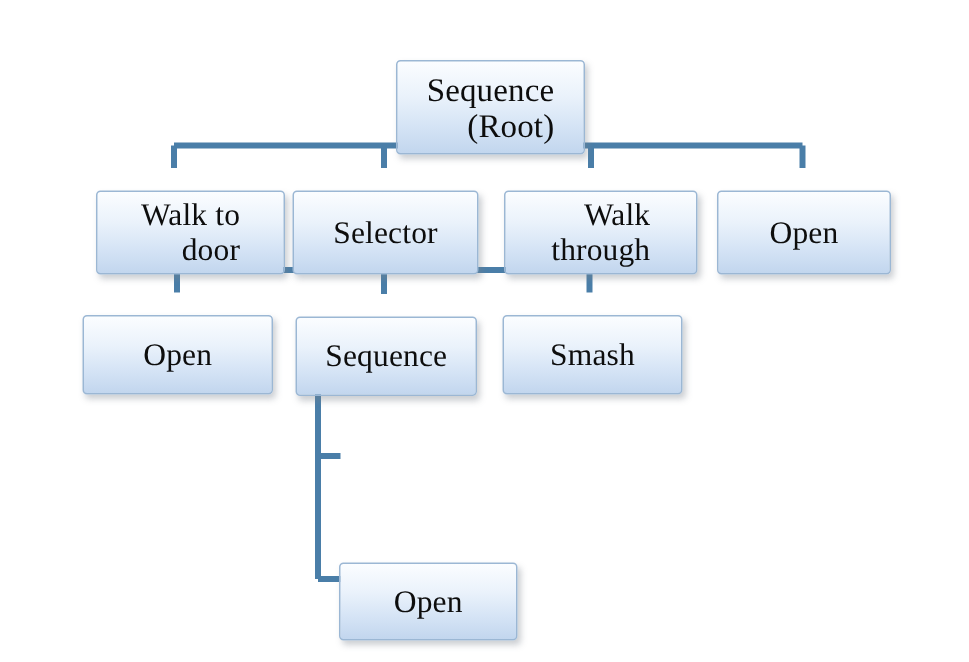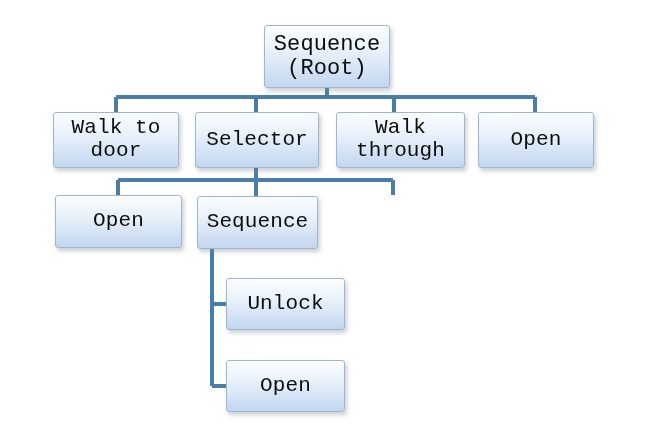--- a/index.html
+++ b/index.html
@@ -28,31 +28,32 @@
     z-index: 1;
   }
   
   .node {
     position: absolute;
     z-index: 2;
     box-sizing: border-box;
     display: flex;
     align-items: center;
     justify-content: center;
-    text-align: center;
+    text-align: right;
     border: 1px solid #9bb7d4;
     border-radius: 3px;
     background-image: linear-gradient(to bottom, #fbfdff 0%, #eaf2fb 38%, #d4e3f5 72%, #c2d6ee 100%);
     box-shadow: 2px 3px 4px rgba(120,130,140,0.38);
     color: #0d0d0d;
-    font-family: Liberation Mono, monospace;
+    font-family: Liberation Serif, serif;
     font-size: 21px;
     line-height: 1.08;
     letter-spacing: 0.1px;
     white-space: pre-line;
+    margin-top: 15px;
   }
   .node-label {
     display: block;
     padding: 0 4px;
   }
 </style>
 </head>
 <body>
 
 <div id="canvas">
@@ -77,21 +78,21 @@
       <path d="M212,304 L227,304"></path>
       <path d="M212,386 L227,386"></path>
     </g>
   </svg>
 
   <div class="node" style="left:264px; top:25px; width:126px; height:63px; font-size:22px;">
     <span class="node-label">Sequence
 (Root)</span>
   </div>
 
-  <div class="node" style="left:53px; top:112px; width:126px; height:56px;">
+  <div class="node" style="left:64px; top:112px; width:126px; height:56px;">
     <span class="node-label">Walk to
 door</span>
   </div>
 
   <div class="node" style="left:195px; top:112px; width:124px; height:56px;">
     <span class="node-label">Selector</span>
   </div>
 
   <div class="node" style="left:336px; top:112px; width:129px; height:56px;">
     <span class="node-label">Walk
@@ -103,22 +104,22 @@
   </div>
 
   <div class="node" style="left:55px; top:195px; width:127px; height:53px;">
     <span class="node-label">Open</span>
   </div>
 
   <div class="node" style="left:197px; top:196px; width:121px; height:53px;">
     <span class="node-label">Sequence</span>
   </div>
 
+  <div class="node" style="left:335px; top:195px; width:120px; height:53px;">
+    <span class="node-label">Smash</span>
+  </div>
 
-  <div class="node" style="left:226px; top:278px; width:119px; height:52px;">
-    <span class="node-label">Unlock</span>
-  </div>
 
   <div class="node" style="left:226px; top:360px; width:119px; height:52px;">
     <span class="node-label">Open</span>
   </div>
 
 </div>
 
 </body></html>

